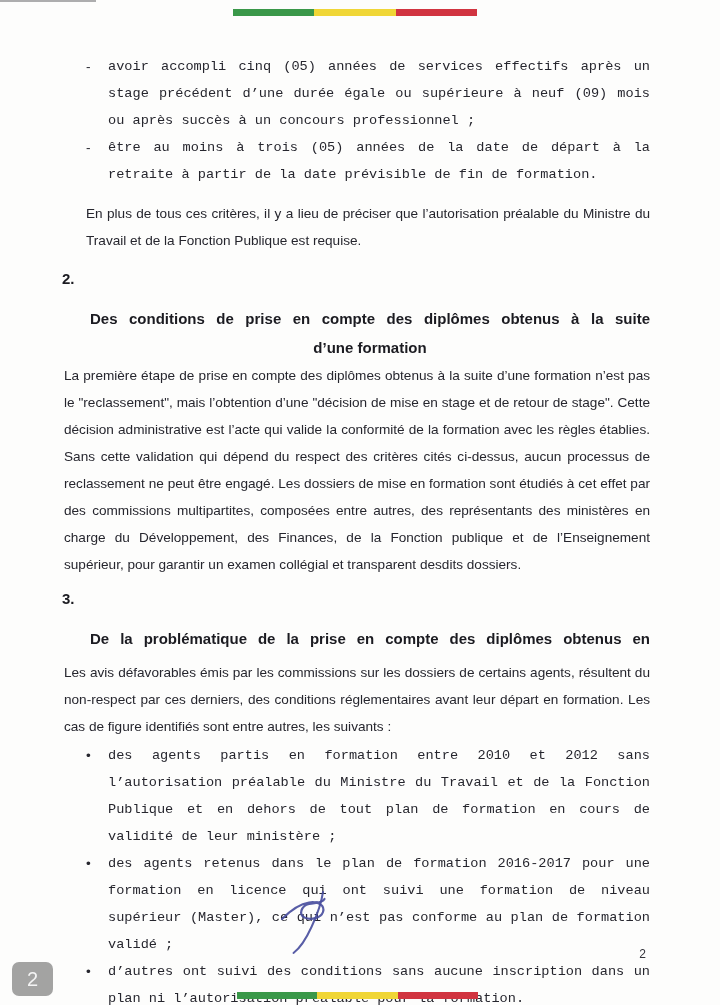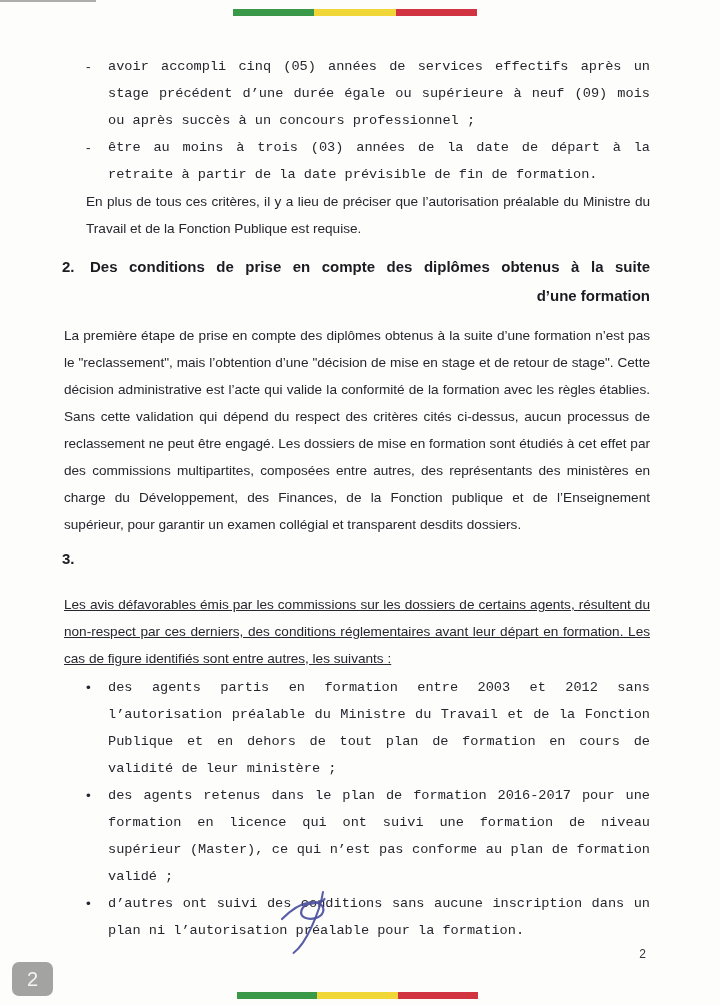--- a/index.html
+++ b/index.html
@@ -20,33 +20,33 @@
 
   .content {
     position:absolute; left:64px; top:53px; width:586px;
     font-size:13.6px; line-height:27px; text-align:justify;
   }
   .dash-list { margin-left:22px; }
   .flex-item { display:flex; }
   .flex-item .marker { flex:none; width:22px; }
   .flex-item .txt { flex:1; text-align:justify;font-family:Liberation Mono, monospace; }
 
-  .intro-par { margin-left:22px; margin-top:0; }
+  .intro-par { margin-left:22px; margin-top:12px; }
 
   .heading {
     display:flex; margin-top:10px; margin-left:-2px;
     font-weight:bold; font-size:15px; line-height:29px; color:#1b1b21;
   }
   .heading .num { flex:none; width:28px; }
-  .heading .lines { flex:1; }
+  .heading .lines { flex:1;margin-top:40px; }
   .line-just { text-align:justify; text-align-last:justify; }
-  .line-left { text-align:right; }
+  .line-left { text-align:center; }
 
-  .body-par { margin-top:12px; }
-  .body-par.tight { margin-top:18px;text-decoration:underline; }
+  .body-par { }
+  .body-par.tight { margin-top:6px; }
 
   .bullet-list { margin-left:22px; margin-top:2px; }
 
   .signature {
     position:absolute; left:279px; top:889px; width:52px; height:66px;
   }
   .page-num {
     position:absolute; top:946px; right:74px;
     font-size:12px; line-height:16px; color:#33333a; text-align:right;
   }
@@ -72,48 +72,49 @@
 
   <div class="content">
 
     <div class="dash-list">
       <div class="flex-item">
         <span class="marker">-</span>
         <span class="txt">avoir accompli cinq (05) années de services effectifs après un stage précédent d’une durée égale ou supérieure à neuf (09) mois ou après succès à un concours professionnel ;</span>
       </div>
       <div class="flex-item">
         <span class="marker">-</span>
-        <span class="txt">être au moins à trois (03) années de la date de départ à la retraite à partir de la date prévisible de fin de formation.</span>
+        <span class="txt">être au moins à trois (05) années de la date de départ à la retraite à partir de la date prévisible de fin de formation.</span>
       </div>
     </div>
 
     <div class="intro-par">En plus de tous ces critères, il y a lieu de préciser que l’autorisation préalable du Ministre du Travail et de la Fonction Publique est requise.</div>
 
     <div class="heading">
       <span class="num">2.</span>
       <span class="lines">
         <span class="line-just" style="display:block">Des conditions de prise en compte des diplômes obtenus à la suite</span>
         <span class="line-left" style="display:block">d’une formation</span>
       </span>
     </div>
 
     <div class="body-par">La première étape de prise en compte des diplômes obtenus à la suite d’une formation n’est pas le "reclassement", mais l’obtention d’une "décision de mise en stage et de retour de stage". Cette décision administrative est l’acte qui valide la conformité de la formation avec les règles établies. Sans cette validation qui dépend du respect des critères cités ci-dessus, aucun processus de reclassement ne peut être engagé. Les dossiers de mise en formation sont étudiés à cet effet par des commissions multipartites, composées entre autres, des représentants des ministères en charge du Développement, des Finances, de la Fonction publique et de l’Enseignement supérieur, pour garantir un examen collégial et transparent desdits dossiers.</div>
 
     <div class="heading" style="margin-top:6px">
       <span class="num">3.</span>
       <span class="lines">
+        <span class="line-just" style="display:block">De la problématique de la prise en compte des diplômes obtenus en</span>
       </span>
     </div>
 
     <div class="body-par tight">Les avis défavorables émis par les commissions sur les dossiers de certains agents, résultent du non-respect par ces derniers, des conditions réglementaires avant leur départ en formation. Les cas de figure identifiés sont entre autres, les suivants :</div>
 
     <div class="bullet-list">
       <div class="flex-item">
         <span class="marker">•</span>
-        <span class="txt">des agents partis en formation entre 2003 et 2012 sans l’autorisation préalable du Ministre du Travail et de la Fonction Publique et en dehors de tout plan de formation en cours de validité de leur ministère ;</span>
+        <span class="txt">des agents partis en formation entre 2010 et 2012 sans l’autorisation préalable du Ministre du Travail et de la Fonction Publique et en dehors de tout plan de formation en cours de validité de leur ministère ;</span>
       </div>
       <div class="flex-item">
         <span class="marker">•</span>
         <span class="txt">des agents retenus dans le plan de formation 2016-2017 pour une formation en licence qui ont suivi une formation de niveau supérieur (Master), ce qui n’est pas conforme au plan de formation validé ;</span>
       </div>
       <div class="flex-item">
         <span class="marker">•</span>
         <span class="txt">d’autres ont suivi des conditions sans aucune inscription dans un plan ni l’autorisation préalable pour la formation.</span>
       </div>
     </div>

